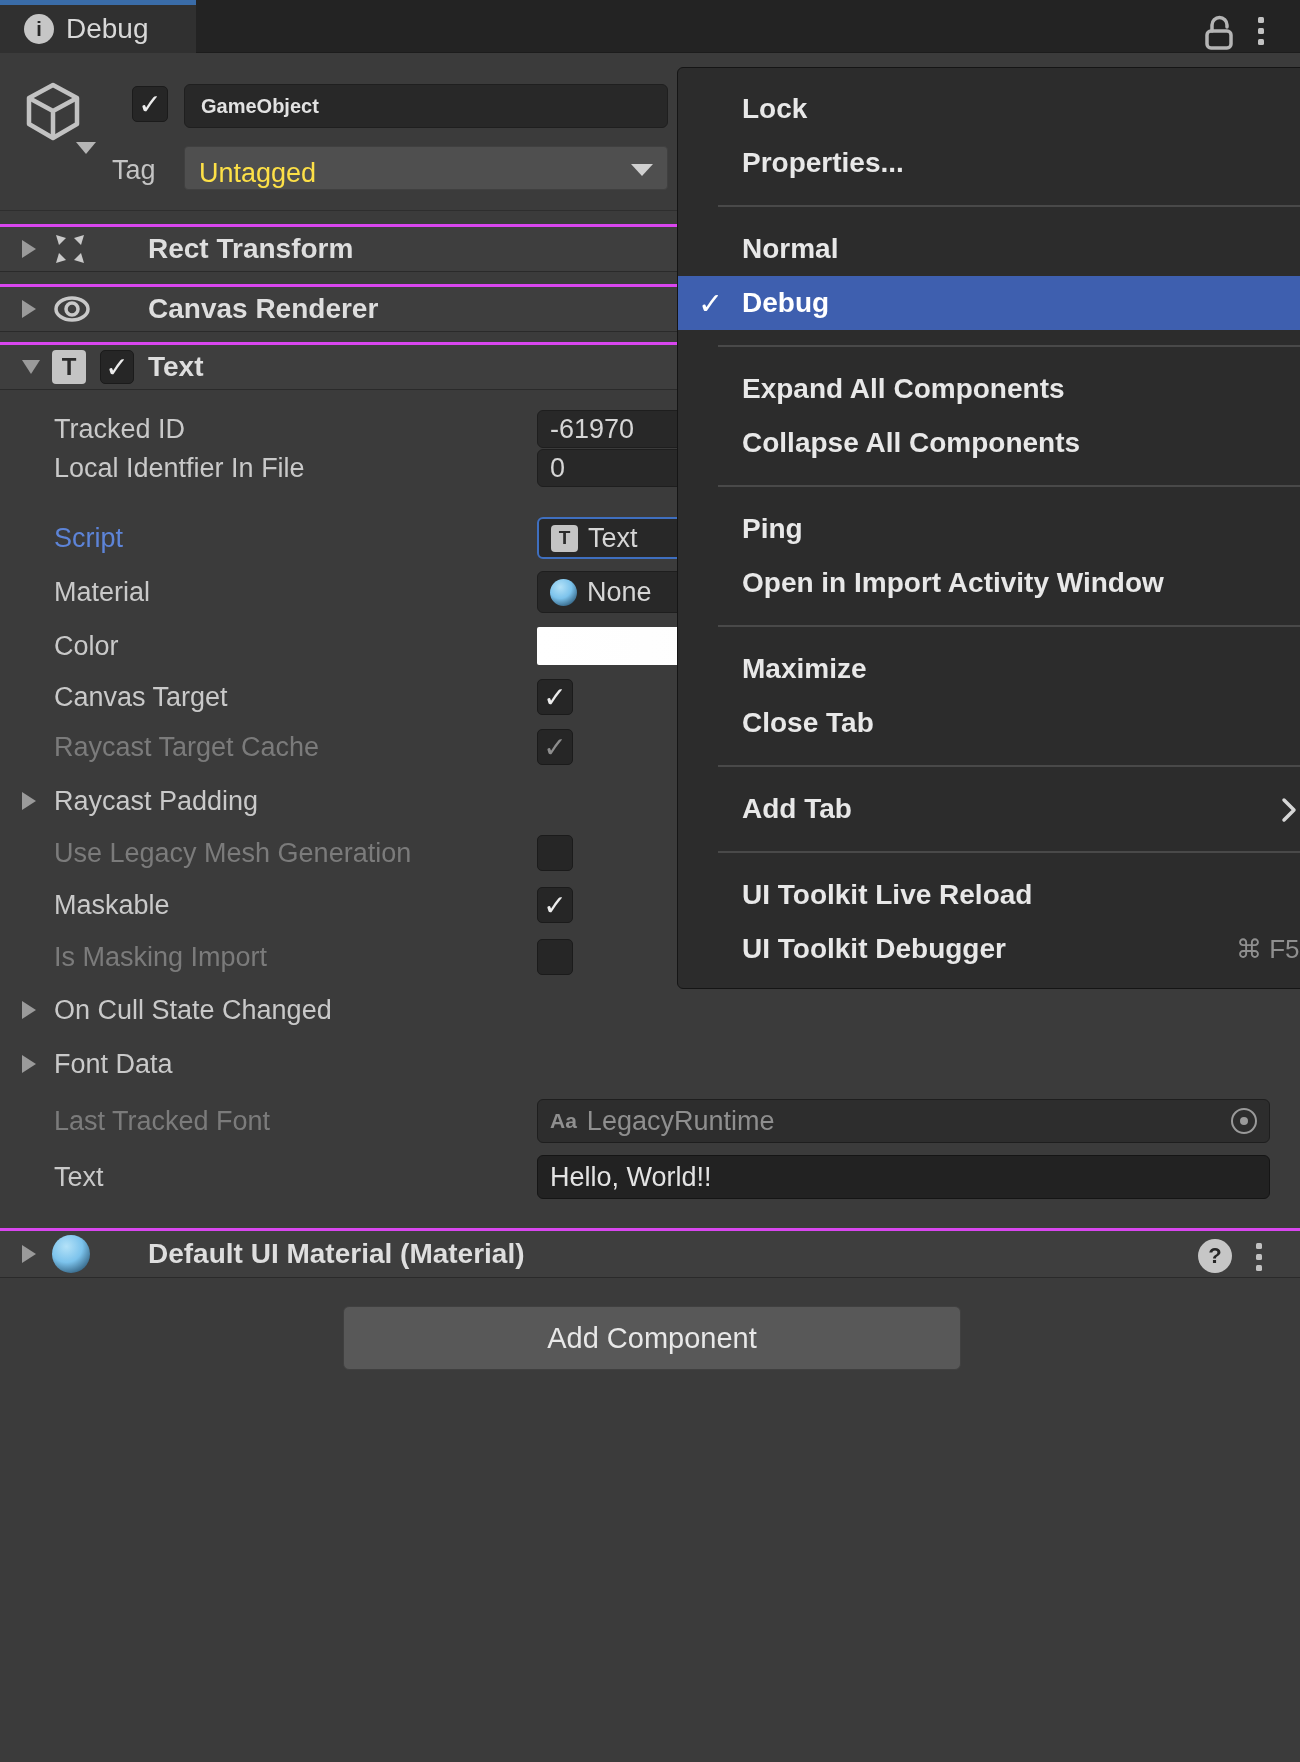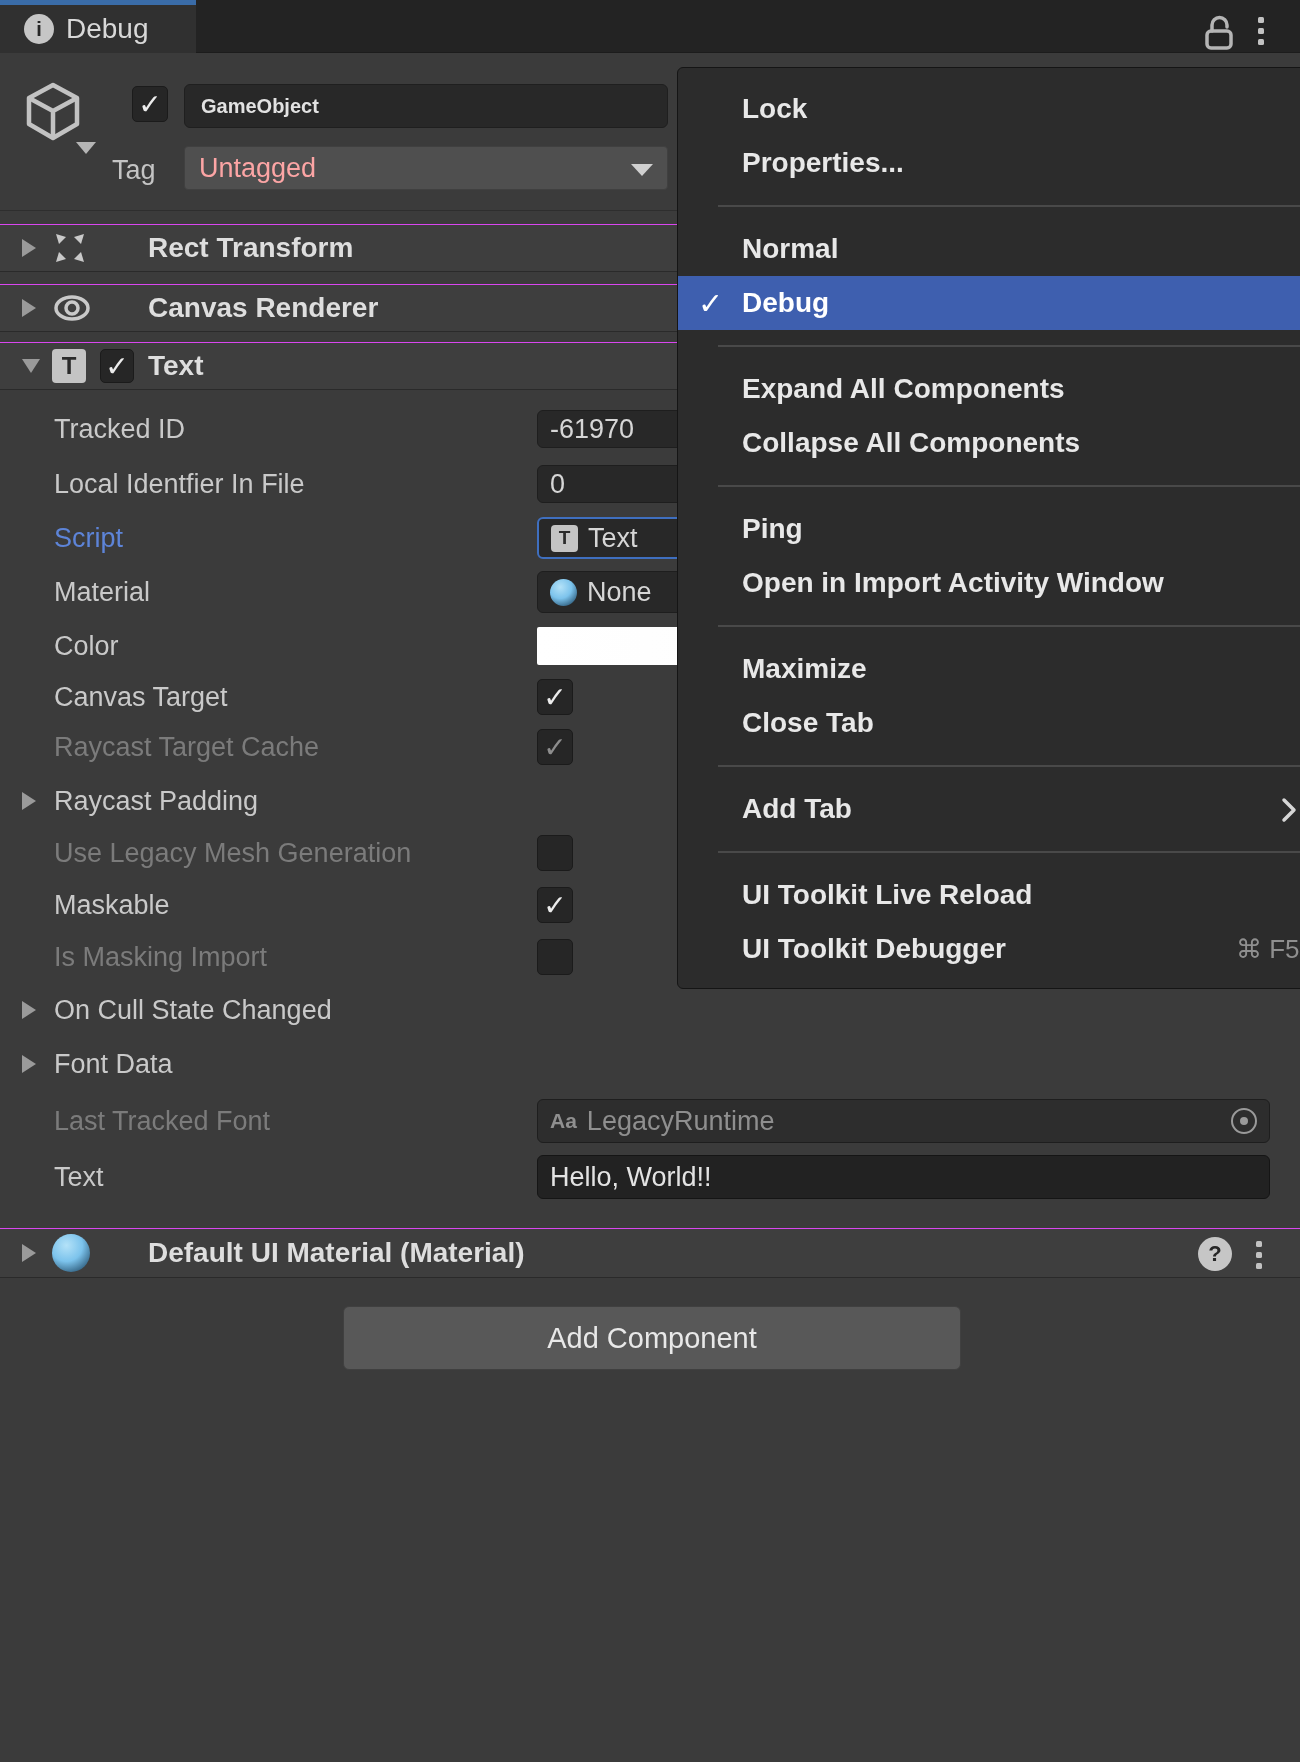--- a/index.html
+++ b/index.html
@@ -35,29 +35,29 @@
     display:flex; align-items:center; justify-content:center;
     font-size:28px; font-weight:bold; color:#ececec; }
   .go-check { position:absolute; left:132px; top:86px; width:36px; height:36px; }
   .go-name { position:absolute; left:184px; top:84px; width:484px; height:44px;
     background:#282828; border:1px solid #1f1f1f; border-radius:6px;
     display:flex; align-items:center; padding-left:16px;
     font-size:20px; font-weight:bold; color:#e2e2e2; }
   .tag-label { position:absolute; left:112px; top:155px; font-size:27px; color:#c4c4c4; }
   .tag-dd { position:absolute; left:184px; top:146px; width:484px; height:44px;
     background:#4f4f4f; border:1px solid #404040; border-radius:4px;
-    display:flex; align-items:center; padding-left:14px; font-size:27px; color:#fca5a5; }
+    display:flex; align-items:flex-end; padding-left:14px; font-size:27px; color:#fde047; }
   .tag-dd .dd-arrow { position:absolute; right:14px; top:17px; width:0; height:0;
     border-left:11px solid transparent; border-right:11px solid transparent;
     border-top:12px solid #d0d0d0; }
   .hline { position:absolute; left:0; width:100%; height:1px; background:#2e2e2e; }
 
   
   .comp-header { position:absolute; left:0; width:100%; height:48px; background:#3e3e3e;
-    border-top:1px solid #d946ef; border-bottom:1px solid #2a2a2a;
+    border-top:3px solid #d946ef; border-bottom:1px solid #2a2a2a;
     display:flex; align-items:center; cursor:default;padding-left:20px; }
   .comp-title { position:absolute; left:148px; font-size:28px; font-weight:bold; color:#dedede; }
   .fold-r { width:0; height:0; border-left:14px solid #9a9a9a;
     border-top:9px solid transparent; border-bottom:9px solid transparent; }
   .fold-d { width:0; height:0; border-top:14px solid #9a9a9a;
     border-left:9px solid transparent; border-right:9px solid transparent; }
   .comp-header .fold { position:absolute; left:22px; }
   .comp-header .cicon { position:absolute; left:52px; }
   .t-icon { width:34px; height:34px; background:#c4c4c4; border-radius:4px;
     color:#2b2b2b; font-weight:bold; font-size:24px;
@@ -205,21 +205,21 @@
     <span class="comp-title">Text</span>
   </div>
 
   <div class="prow" style="top:409px;">
     <span class="plabel">Tracked ID</span>
     <div class="pfield">
         <span>-61970</span>
       </div>
   </div>
 
-  <div class="prow" style="top:464px;">
+  <div class="prow" style="top:448px;">
     <span class="plabel">Local Identfier In File</span>
     <div class="pfield">
         <span>0</span>
       </div>
   </div>
 
   <div class="prow" style="top:518px;">
     <span class="plabel link">Script</span>
     <div class="pfield obj focus">
       <span class="mini-ticon">T</span>

